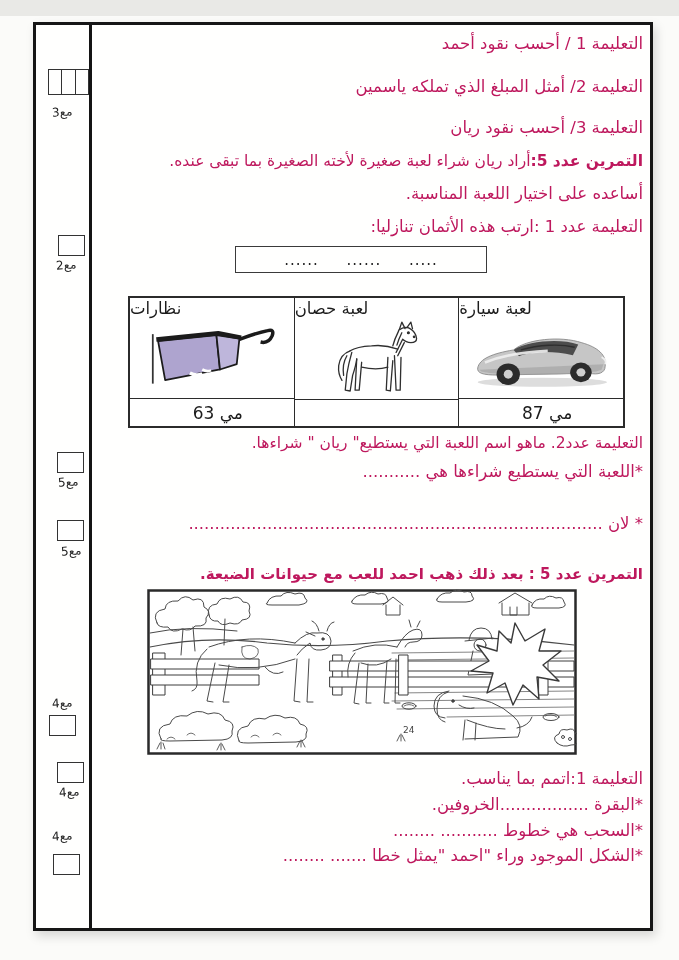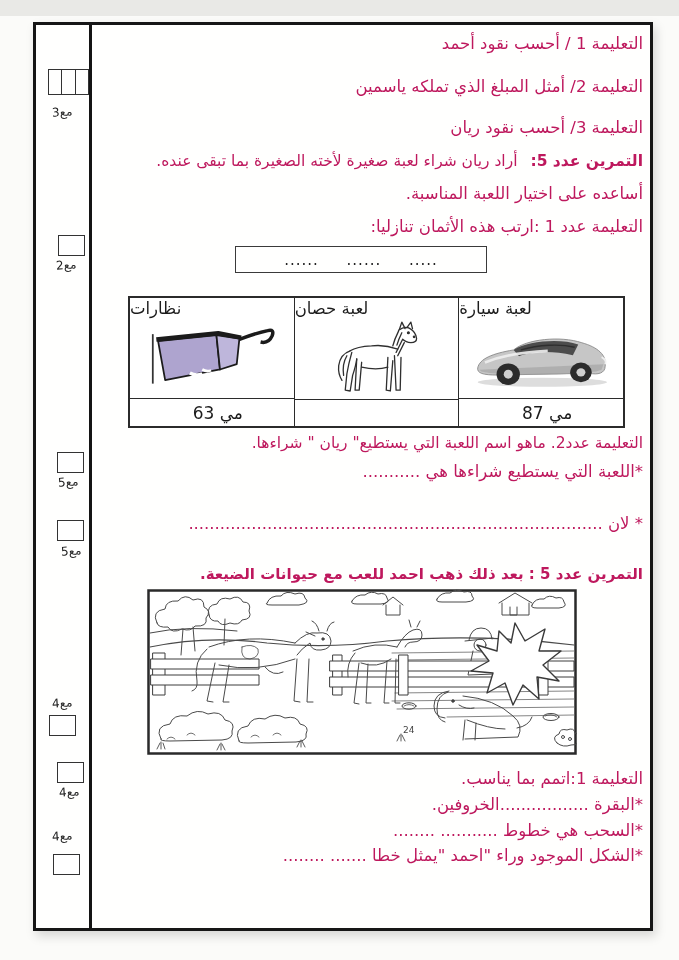--- a/index.html
+++ b/index.html
@@ -36,21 +36,21 @@
   #ml3{left:22px;top:450px;}
   #ml4{left:25px;top:519px;}
   #ml5{left:16px;top:671px;}
   #ml6{left:23px;top:760px;}
   #ml7{left:16px;top:804px;}
   
   .line{
     position:absolute;right:7px;direction:rtl;unicode-bidi:plaintext;
     font-size:16.5px;white-space:nowrap;color:#be185d;
   }
-  .bold{font-weight:bold;padding-left:13px;}
+  .bold{font-weight:bold;}
   #l1{top:9px;}
   #l2{top:52px;}
   #l3{top:93px;}
   #l4{top:127px;font-size:15.5px;}
   #l5{top:159px;}
   #l6{top:192px;}
   #l7{top:409px;font-size:15.5px;}
   #l8{top:437px;}
   #l9{top:489px;}
   #l10{top:540px;font-size:15px;margin-left:24px;}

